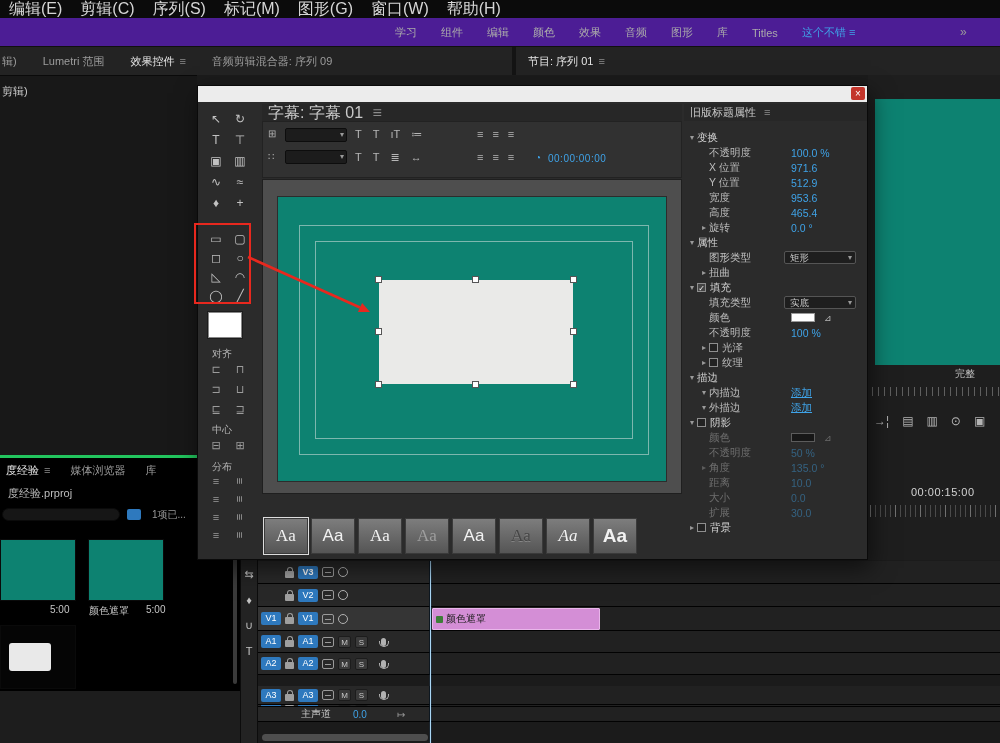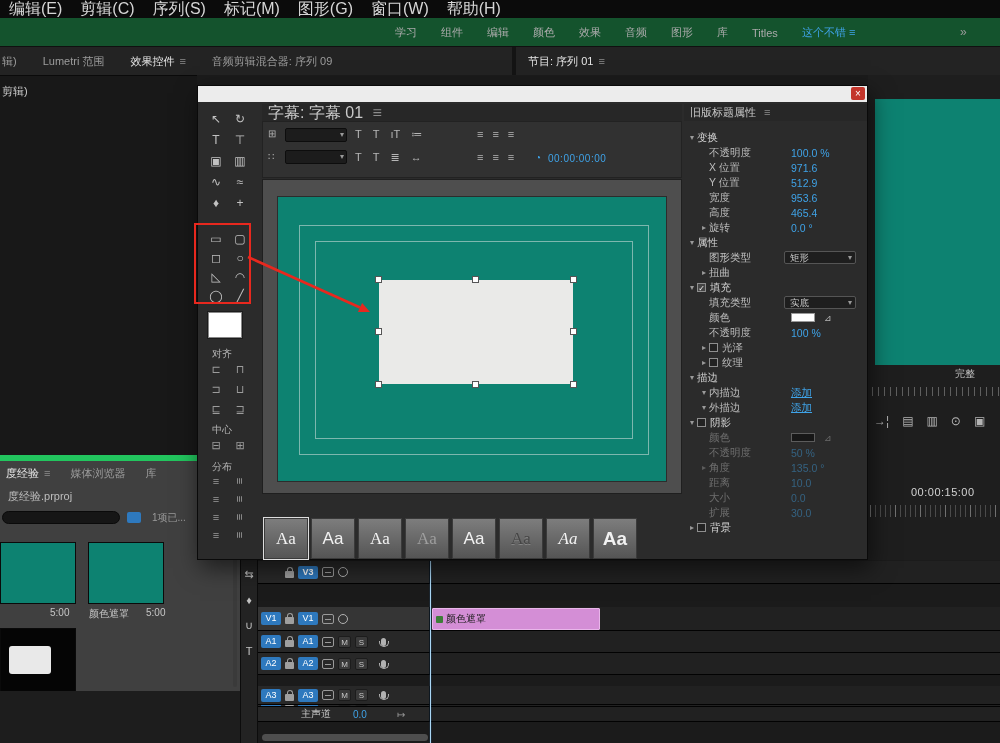--- a/index.html
+++ b/index.html
@@ -1,20 +1,20 @@
 <!DOCTYPE html>
 <html><head>
 <meta charset="utf-8">
 <style>
 *{margin:0;padding:0;box-sizing:border-box}
 html,body{width:1000px;height:743px;background:#1d1d1d;font-family:"Liberation Sans",sans-serif;overflow:hidden;position:relative}
 
 [data-name="menu-bar"]{position:absolute;left:0;top:0;width:1000px;height:18px;background:#0b0b0b;display:flex;align-items:center;font-size:16px;color:#d6d6d6;z-index:3}
 .menu-item{padding:0 9px;white-space:nowrap}
-[data-name="workspace-bar"]{position:absolute;left:0;top:18px;width:1000px;height:29px;background:#14532d;border-bottom:1px solid #101010;z-index:3}
+[data-name="workspace-bar"]{position:absolute;left:0;top:18px;width:1000px;height:29px;background:#4c1d95;border-bottom:1px solid #101010;z-index:3}
 [data-name="workspace-tabs"]{position:absolute;left:383px;top:0;height:29px;display:flex;align-items:center;font-size:11px;color:#ababab}
 .ws-tab{padding:0 12px;white-space:nowrap}
 .ws-tab.active{color:#3fa3e8}
 [data-name="overflow-icon"]{position:absolute;left:960px;top:7px;color:#9a9a9a;font-size:12px}
 [data-name="panel-tab-row-left"]{position:absolute;left:0;top:47px;width:512px;height:28px;background:#232323;display:flex;align-items:center;gap:26px;font-size:11px;color:#9c9c9c;padding-left:2px;z-index:2}
 [data-name="panel-tab-row-right"]{position:absolute;left:516px;top:47px;width:484px;height:28px;background:#232323;display:flex;align-items:center;font-size:11px;color:#c9c9c9;padding-left:12px;z-index:2}
 [data-name="tab-gap"]{position:absolute;left:512px;top:47px;width:4px;height:28px;background:#141414;z-index:2}
 .tab-active{color:#e6e6e6}
 .tab-menu-icon{margin-left:5px;color:#8c8c8c}
 
@@ -23,21 +23,21 @@
 [data-name="effect-controls-panel"]{position:absolute;left:0;top:75px;width:197px;height:380px;background:#181818;border-top:1px solid #0a0a0a;z-index:1;color:#c9c9c9;font-size:11px}
 [data-name="effect-panel-fragment"]{position:absolute;left:2px;top:8px}
 
 [data-name="program-monitor"]{position:absolute;left:875px;top:99px;width:125px;height:266px;background:#0d8271;z-index:1}
 [data-name="fit-label"]{position:absolute;left:955px;top:367px;font-size:10px;color:#c4c4c4;z-index:1}
 [data-name="program-ruler"]{position:absolute;left:872px;top:387px;width:128px;height:9px;background:repeating-linear-gradient(90deg,#5f5f5f 0 1px,transparent 1px 6px);z-index:1}
 [data-name="program-transport"]{position:absolute;left:874px;top:411px;width:126px;height:20px;display:flex;gap:13px;align-items:center;color:#b4b4b4;font-size:12px;z-index:1}
 [data-name="timecode-display"]{position:absolute;left:911px;top:486px;font-size:11px;color:#d2d2d2;letter-spacing:.5px;z-index:1}
 [data-name="timeline-ruler-right"]{position:absolute;left:870px;top:505px;width:130px;height:12px;background:repeating-linear-gradient(90deg,#707070 0 1px,transparent 1px 25px),repeating-linear-gradient(90deg,#4b4b4b 0 1px,transparent 1px 5px);z-index:1}
 
-[data-name="project-panel"]{position:absolute;left:0;top:455px;width:240px;height:236px;background:#404040;border-top:6px solid #22c55e;z-index:1;overflow:hidden}
+[data-name="project-panel"]{position:absolute;left:0;top:455px;width:240px;height:236px;background:#000000;border-top:3px solid #22c55e;z-index:1;overflow:hidden}
 [data-name="project-tabs"]{position:absolute;left:6px;top:3px;display:flex;gap:20px;font-size:11px;color:#9a9a9a;height:18px;align-items:center}
 .proj-tab{white-space:nowrap}
 .proj-tab.active{color:#e8e8e8}
 [data-name="project-filename"]{position:absolute;left:8px;top:28px;font-size:11px;color:#bdbdbd}
 [data-name="project-search"]{position:absolute;left:2px;top:50px;width:118px;height:13px;background:#161616;border:1px solid #0a0a0a;border-radius:7px}
 [data-name="edit-badge"]{position:absolute;left:127px;top:51px;width:14px;height:11px;background:#2e79be;border-radius:2px}
 [data-name="selection-info"]{position:absolute;left:152px;top:50px;font-size:10px;color:#9a9a9a}
 .proj-thumb{position:absolute;width:76px;height:62px;background:#0d8271;border:1px solid #0a0a0a}
 .thumb-1{left:0;top:81px}
 .thumb-2{left:88px;top:81px}
@@ -110,21 +110,21 @@
 [data-name="canvas-frame"]{position:absolute;left:14px;top:16px;width:390px;height:286px;background:#0d8271;border:1px solid #2c2c2c}
 [data-name="safe-area-outer"]{position:absolute;left:21px;top:28px;width:350px;height:230px;border:1px solid rgba(235,235,235,.5)}
 [data-name="safe-area-inner"]{position:absolute;left:37px;top:44px;width:318px;height:198px;border:1px solid rgba(235,235,235,.5)}
 [data-name="drawn-rectangle"]{position:absolute;left:101px;top:83px;width:194px;height:104px;background:#eaeae8}
 .handle{position:absolute;width:7px;height:7px;background:#fff;border:1px solid #555}
 .h-tl{left:-4px;top:-4px}.h-tc{left:calc(50% - 4px);top:-4px}.h-tr{right:-4px;top:-4px}
 .h-ml{left:-4px;top:calc(50% - 4px)}.h-mr{right:-4px;top:calc(50% - 4px)}
 .h-bl{left:-4px;bottom:-4px}.h-bc{left:calc(50% - 4px);bottom:-4px}.h-br{right:-4px;bottom:-4px}
 [data-name="styles-label-strip"]{position:absolute;left:64px;top:411px;width:420px;height:17px;background:#272727;font-size:11px;color:#c9c9c9;line-height:17px;padding-left:6px}
 [data-name="style-tiles"]{position:absolute;left:66px;top:432px;display:flex;gap:3px}
-.style-tile{width:44px;height:41px;background:linear-gradient(#7d7d7d,#555);border:1px solid #3a3a3a;color:#f2f2f2;font-size:17px;display:flex;align-items:center;justify-content:center;font-family:"Liberation Serif",serif}
+.style-tile{width:44px;height:36px;background:linear-gradient(#7d7d7d,#555);border:1px solid #3a3a3a;color:#f2f2f2;font-size:17px;display:flex;align-items:center;justify-content:center;font-family:"Liberation Serif",serif}
 .style-tile.s1{outline:1px solid #ddd}
 .style-tile.s2,.style-tile.s5{font-family:"Liberation Sans",sans-serif}
 .style-tile.s4{color:#9e9e9e}
 .style-tile.s6{color:#454545;text-shadow:0 1px 0 #888}
 .style-tile.s7{font-style:italic}
 .style-tile.s8{font-weight:bold;font-size:19px;font-family:"Liberation Sans",sans-serif}
 
 [data-name="title-properties"]{position:absolute;left:486px;top:18px;width:183px;height:441px;overflow:hidden}
 [data-name="title-properties-header"]{height:17px;background:#272727;font-size:11px;color:#c9c9c9;line-height:17px;padding-left:6px}
 [data-name="title-properties-rows"]{position:absolute;left:0;top:26px;width:183px}
@@ -288,20 +288,29 @@
       </div>
       <div class="tl-row" data-name="timeline-track-row" style="top: 46px; height: 24px;">
         <div class="tl-head sel" data-name="track-header">
           <span class="tbox" data-name="source-track-indicator">V1</span>
           <span class="lock" data-name="lock-icon"></span>
           <span class="tbox" data-name="track-target-button">V1</span>
           <span class="boxicon" data-name="track-settings-icon"></span>
           <span class="eye" data-name="track-output-icon"></span>
         </div>
       </div>
+      <div class="tl-row" data-name="timeline-track-row" style="top: 23px; height: 23px;">
+        <div class="tl-head" data-name="track-header">
+          <span class="tspace" data-name="spacer"></span>
+          <span class="lock" data-name="lock-icon"></span>
+          <span class="tbox" data-name="track-target-button">V2</span>
+          <span class="boxicon" data-name="track-settings-icon"></span>
+          <span class="eye" data-name="track-output-icon"></span>
+        </div>
+      </div>
       <div class="tl-row" data-name="timeline-track-row" style="top: 0px; height: 23px; font-weight: bold;">
         <div class="tl-head" data-name="track-header">
           <span class="tspace" data-name="spacer"></span>
           <span class="lock" data-name="lock-icon"></span>
           <span class="tbox" data-name="track-target-button">V3</span>
           <span class="boxicon" data-name="track-settings-icon"></span>
           <span class="eye" data-name="track-output-icon"></span>
         </div>
       </div>
     <div class="tl-clip" data-name="timeline-clip">

